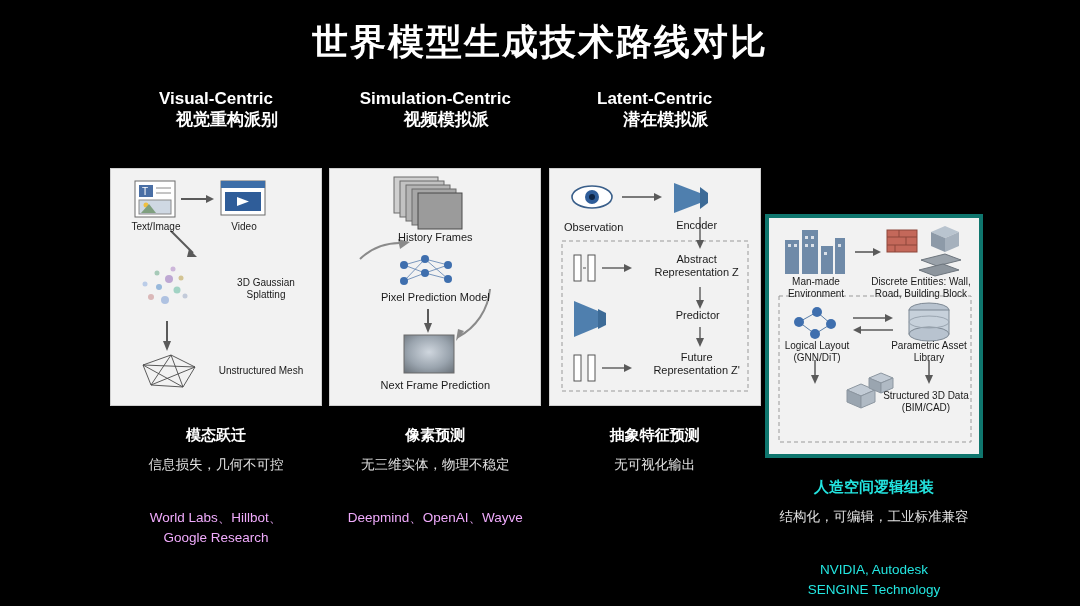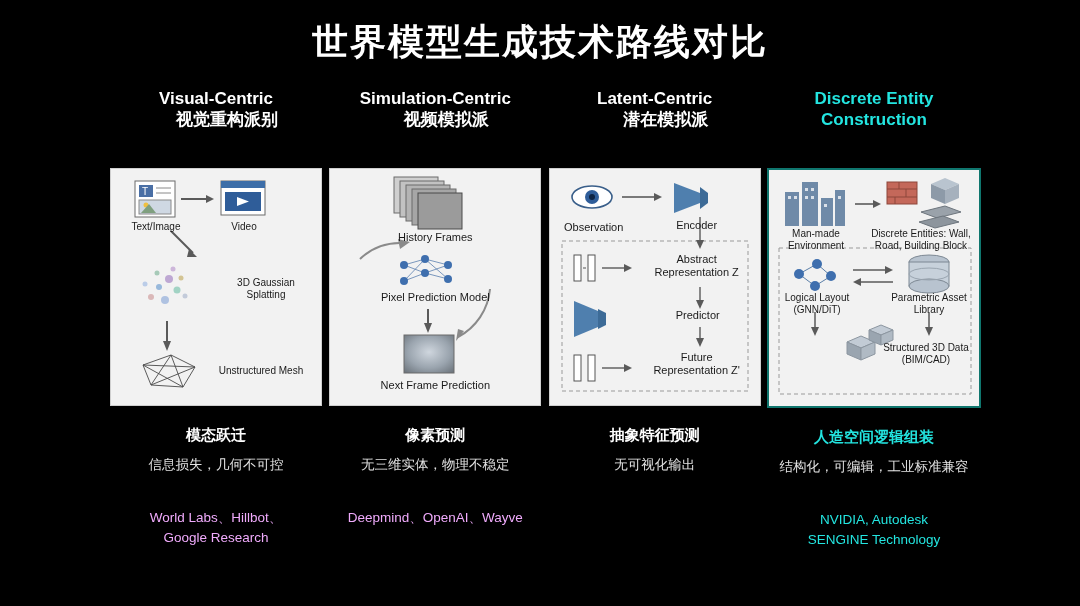--- a/index.html
+++ b/index.html
@@ -67,21 +67,22 @@
   .panel {
     width: 210px;
     height: 236px;
     background: #f2f2f2;
     border: 1px solid #cfcfcf;
     position: relative;
     overflow: hidden;
     color: #1a1a1a;
   }
   .panel.accent {
-    border: 2px solid #0f766e;
+    border: 4px solid #0f766e;
+    margin-top: 46px;
   }
   .cap-zh {
     margin-top: 20px;
     font-size: 15px;
     font-weight: bold;
     color: #ffffff;
     text-align: center;
   }
   .col.accent .cap-zh { color: #23e5e0; }
   .cap-sub {
@@ -290,21 +291,20 @@
         <div class="lbl" style="left:98px;top:84px;width:98px;font-size:11px">Abstract Representation Z</div>
         <div class="lbl" style="left:108px;top:140px;width:80px;font-size:11px">Predictor</div>
         <div class="lbl" style="left:96px;top:182px;width:102px;font-size:11px">Future Representation Z'</div>
       </div>
       <div class="cap-zh">抽象特征预测</div>
       <div class="cap-sub">无可视化输出</div>
     </div>
 
     <div class="col accent">
       <div class="col-head">
-        <div class="head-en">Discrete Entity Construction</div>
       </div>
       <div class="panel accent">
         <svg width="210" height="236" style="position:absolute;top:0;left:0">
 
           <g fill="#6f8aa8">
             <rect x="16" y="22" width="14" height="34"></rect>
             <rect x="33" y="12" width="16" height="44"></rect>
             <rect x="52" y="28" width="12" height="28"></rect>
             <rect x="66" y="20" width="10" height="36"></rect>
           </g>

